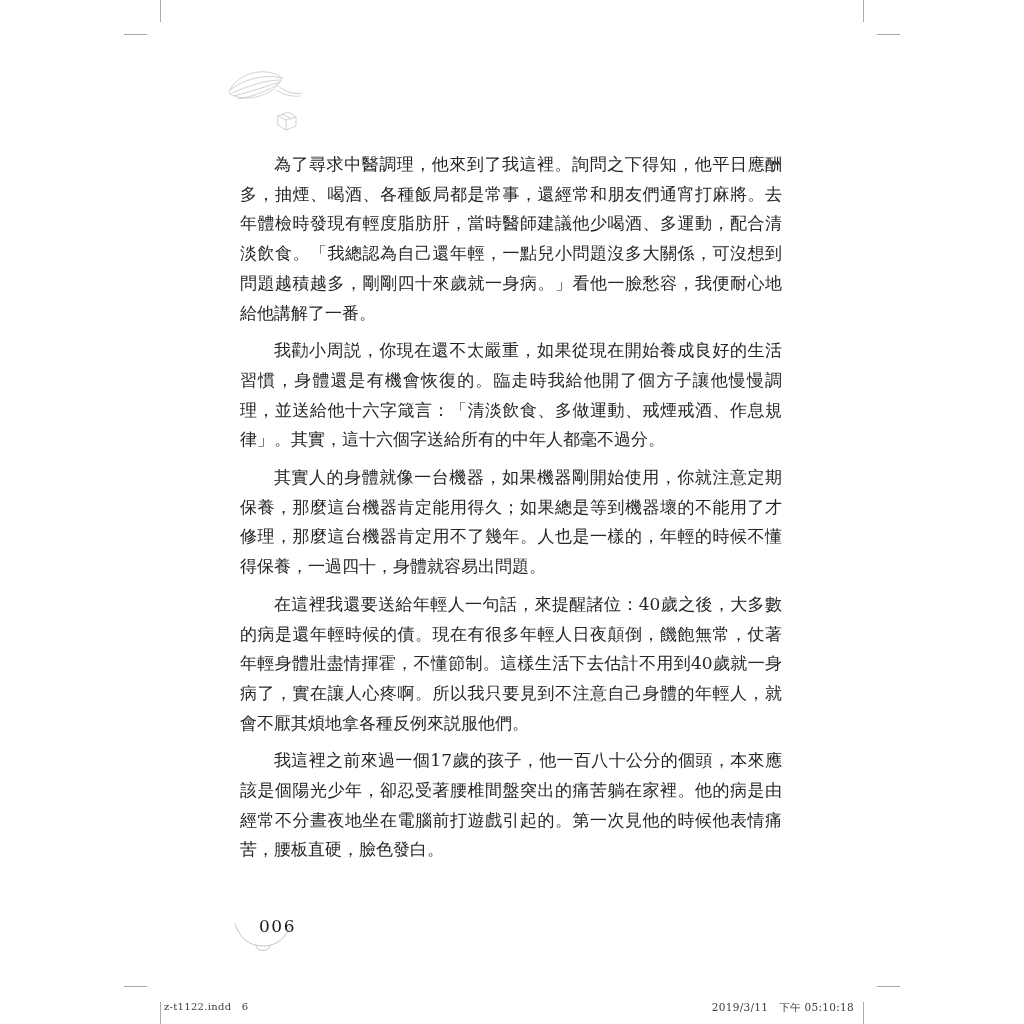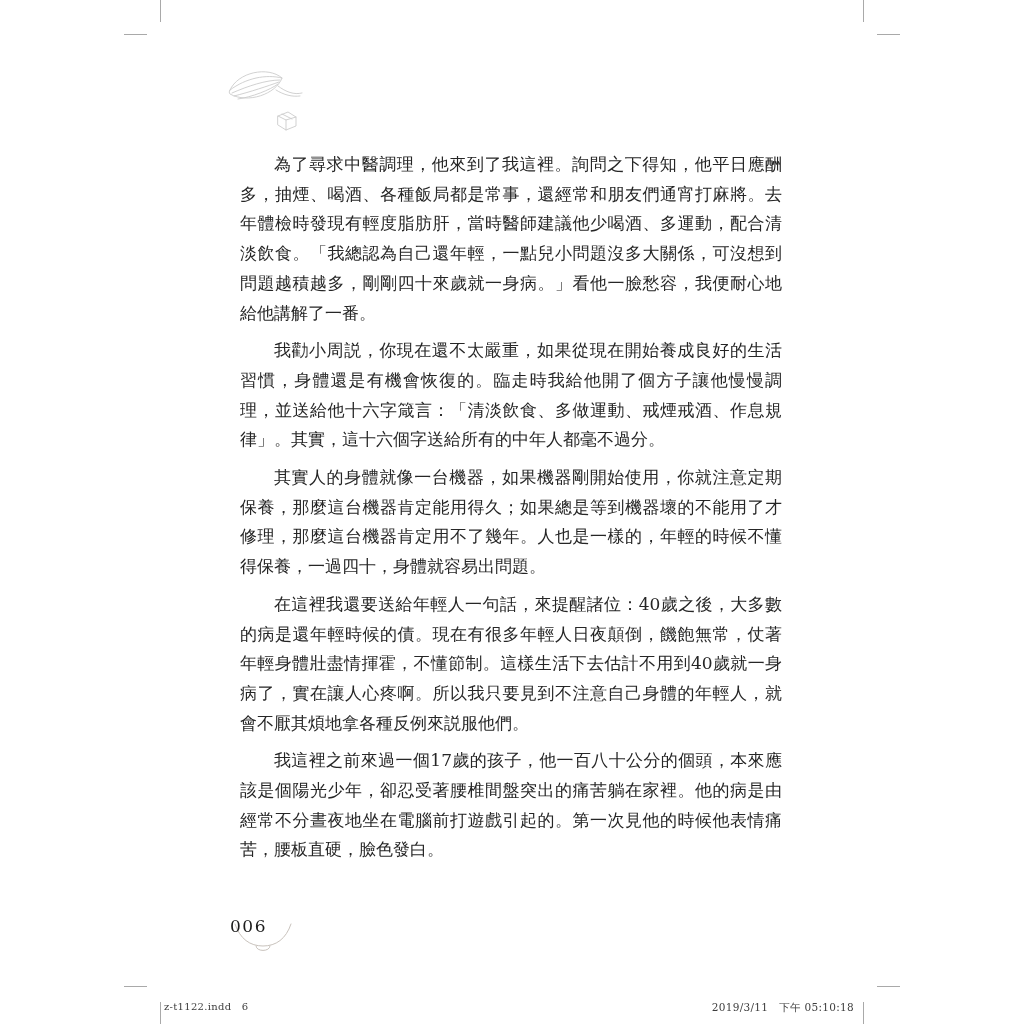--- a/index.html
+++ b/index.html
@@ -52,21 +52,21 @@
     margin: 8px;
     text-indent: 2em;
   }
   
   .page-number {
     position: absolute;
     left: 230px;
     top: 916px;
     width: 66px;
     height: 48px;
-    text-align: left;
+    text-align: right;
   }
   .page-number .num {
     position: relative;
     z-index: 1;
     font-size: 17px;
     letter-spacing: 1.5px;
     color: #1c1c1c;
   }
   .page-number svg {
     position: absolute;

